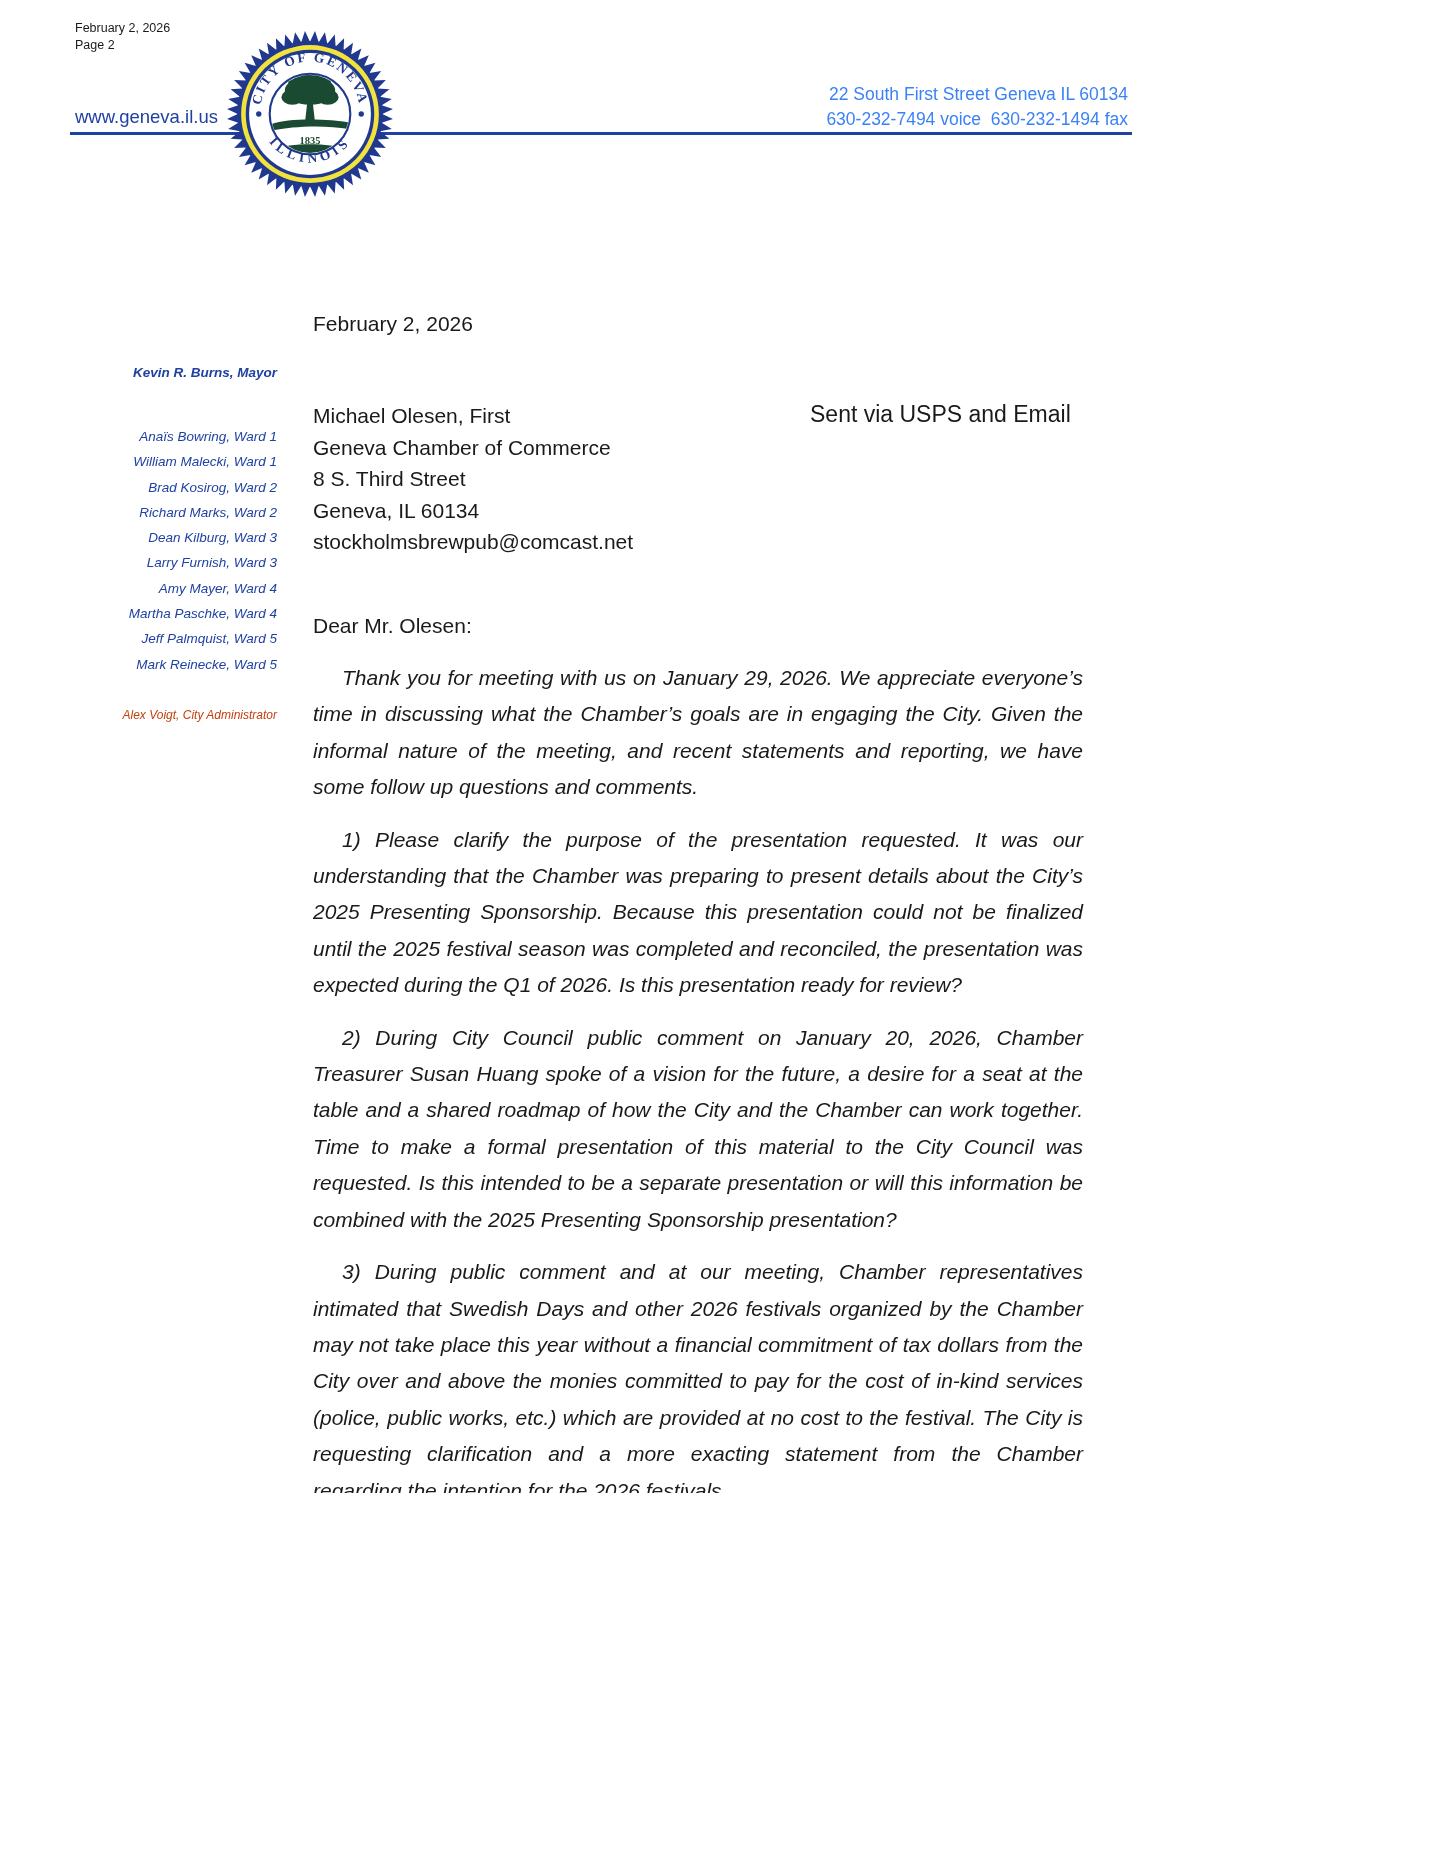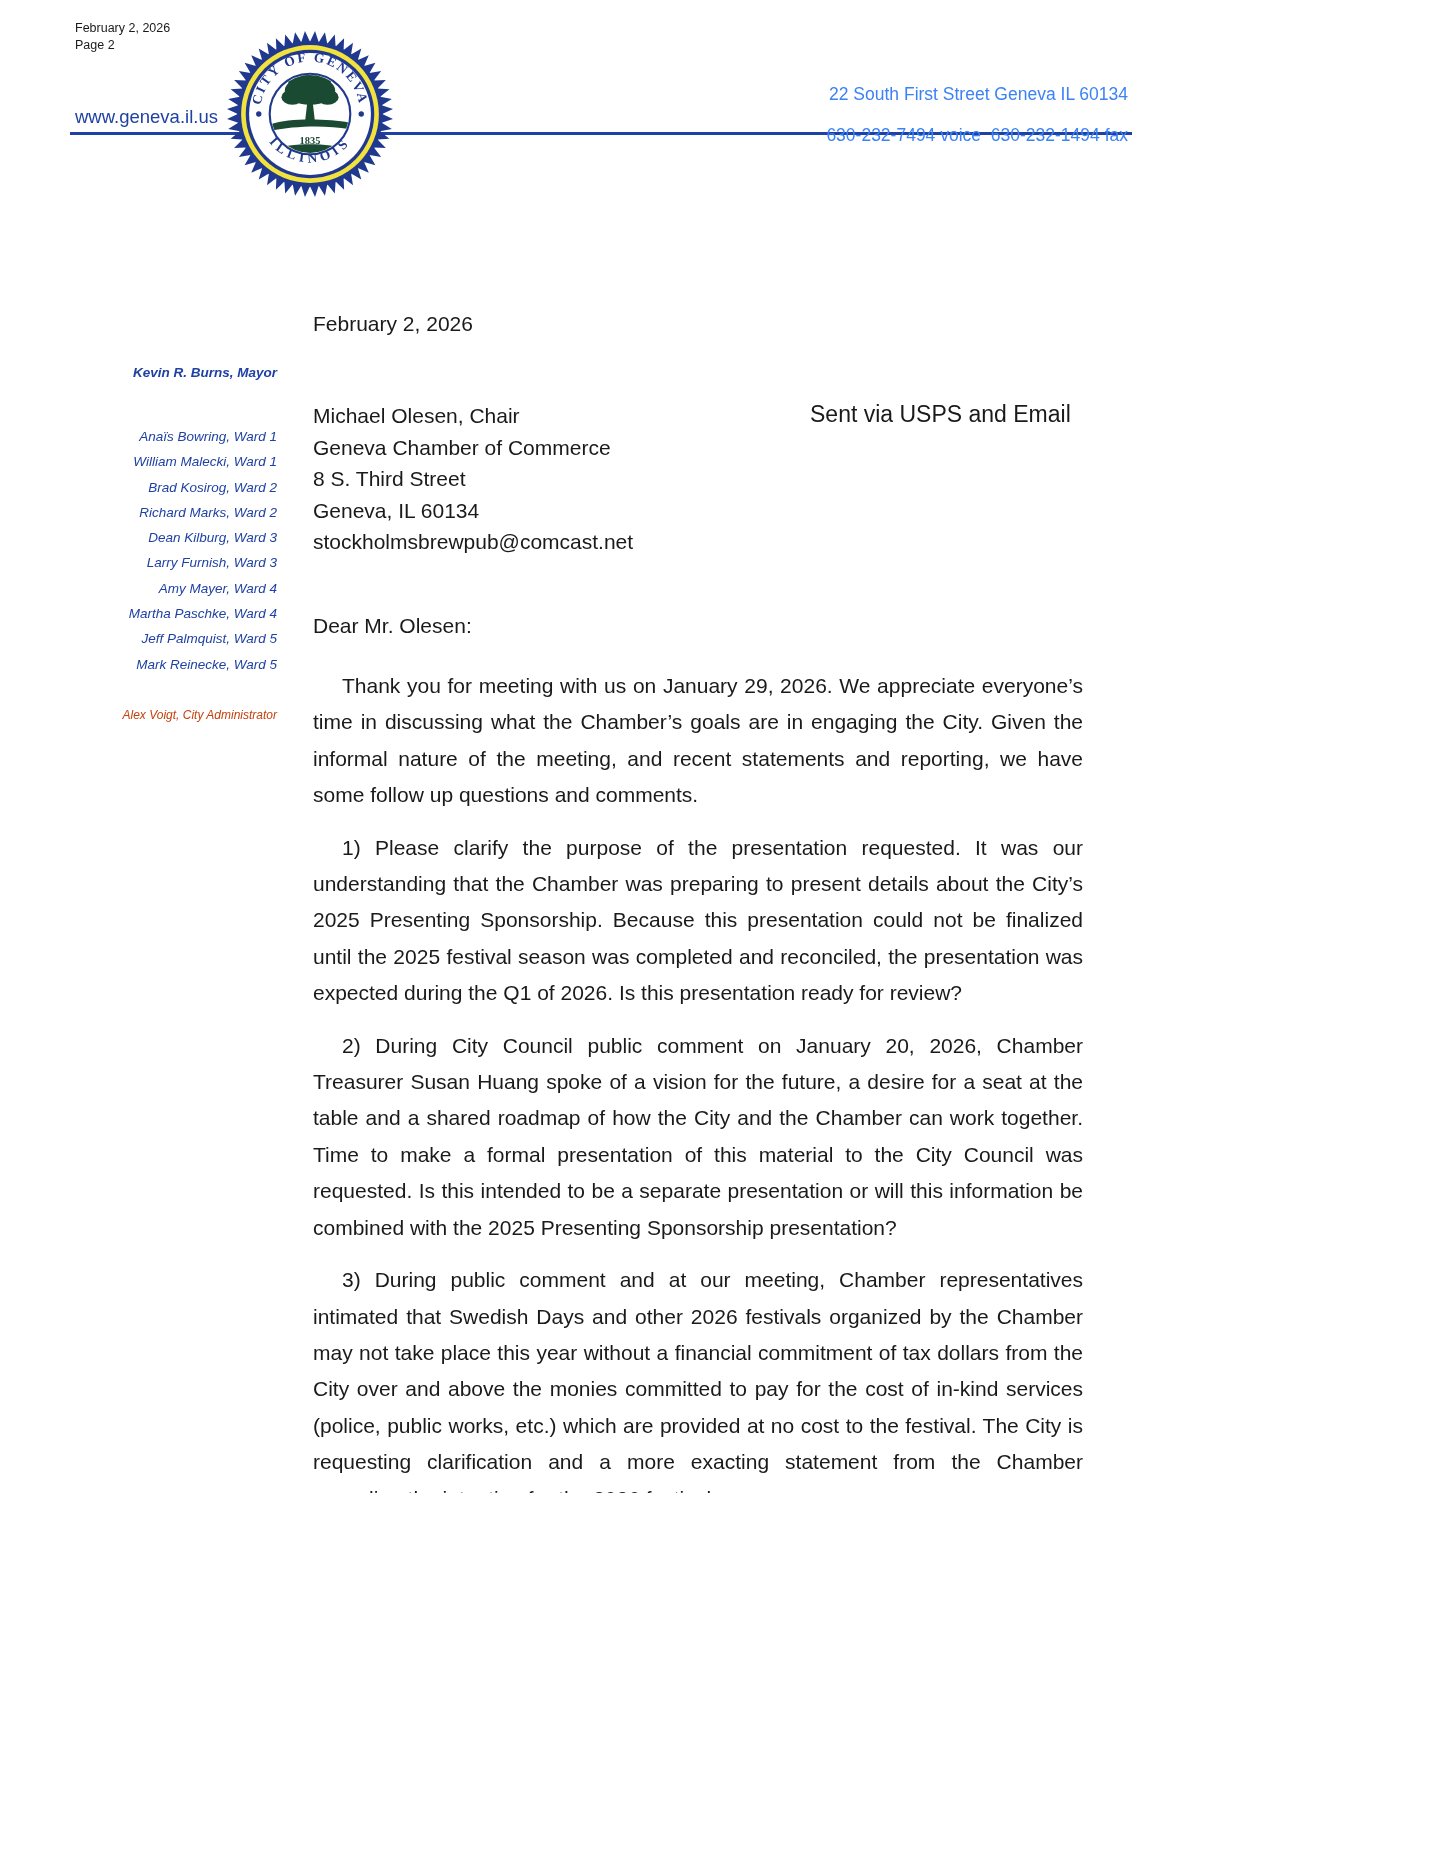--- a/index.html
+++ b/index.html
@@ -22,21 +22,21 @@
   }
   .header-rule{
     position:absolute;left:70px;top:132px;
     width:1062px;height:3px;background:#1f41a3;
   }
   .contact{
     position:absolute;left:700px;top:82px;width:428px;
     text-align:right;color:#3b82f6;
     font-size:17.5px;line-height:24.5px;
   }
-  .contact .phones{white-space:pre;margin-top:16px;}
+  .contact .phones{white-space:pre;}
   .seal-wrap{
     position:absolute;left:226px;top:30px;width:168px;height:168px;
   }
   .seal-wrap svg{width:100%;height:100%;display:block;}
   .mayor{top:349px;font-weight:bold;font-size:13.5px;position:absolute;left:40px;width:237px;text-align:right;color:#1f41a3;font-style:italic;margin-top:16px;}
   .council{top:424px;position:absolute;left:40px;width:237px;text-align:right;color:#1f41a3;font-style:italic;
     list-style:none;margin:0;padding:0;font-size:13.5px;line-height:25.3px;}
   .administrator{top:708px;font-size:12px;position:absolute;left:40px;width:237px;text-align:right;color:#c2410c;font-style:italic;}
   
   .letter-date{
@@ -53,23 +53,24 @@
   }
   .salutation{
     position:absolute;left:313px;top:614px;
     font-size:21px;
   }
   .letter-body{
     position:absolute;left:313px;top:652px;width:770px;
     font-size:21px;line-height:36.4px;
   }
   .letter-body p{
-    margin:16px 0 16px 0;
+    margin:8px 0 16px 0;
     text-align:justify;
     text-indent:29px;
+    font-style:italic;
   }
 </style>
 </head>
 <body>
 
 <div class="page">
 
   <div class="meta">
     <div>February 2, 2026</div>
     <div>Page 2</div>
@@ -139,21 +140,21 @@
     <li>Martha Paschke, Ward 4</li>
     <li>Jeff Palmquist, Ward 5</li>
     <li>Mark Reinecke, Ward 5</li>
   </ul>
   <div class="administrator">Alex Voigt, City Administrator</div>
 
   <div class="letter-date">February 2, 2026</div>
   <div class="sent-via">Sent via USPS and Email</div>
 
   <div class="recipient">
-    <div>Michael Olesen, Chair</div>
+    <div>Michael Olesen, First</div>
     <div>Geneva Chamber of Commerce</div>
     <div>8 S. Third Street</div>
     <div>Geneva, IL 60134</div>
     <div>stockholmsbrewpub@comcast.net</div>
   </div>
 
   <div class="salutation">Dear Mr. Olesen:</div>
 
   <div class="letter-body">
     <p>Thank you for meeting with us on January 29, 2026. We appreciate everyone’s time in discussing what the Chamber’s goals are in engaging the City. Given the informal nature of the meeting, and recent statements and reporting, we have some follow up questions and comments.</p>

